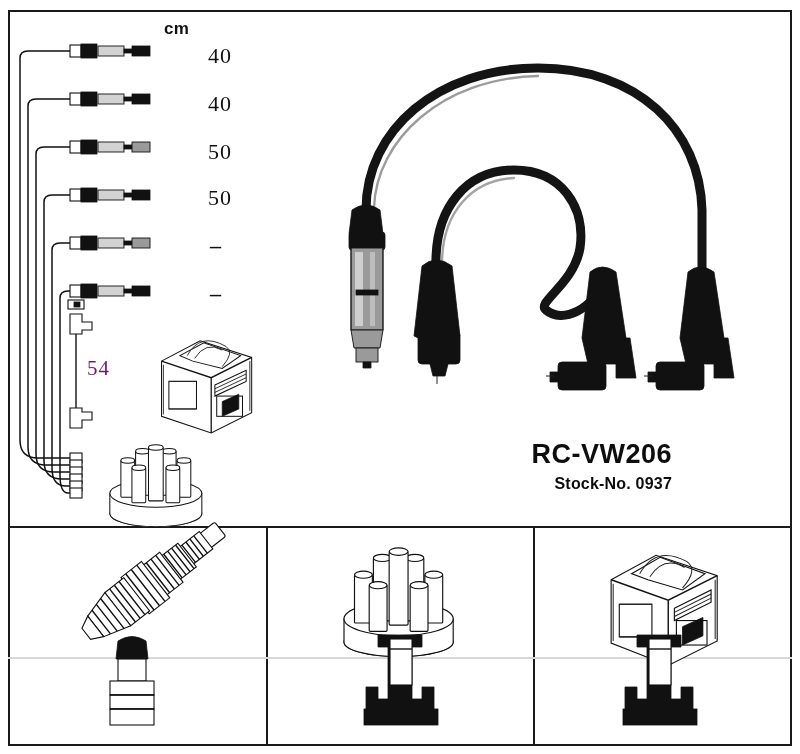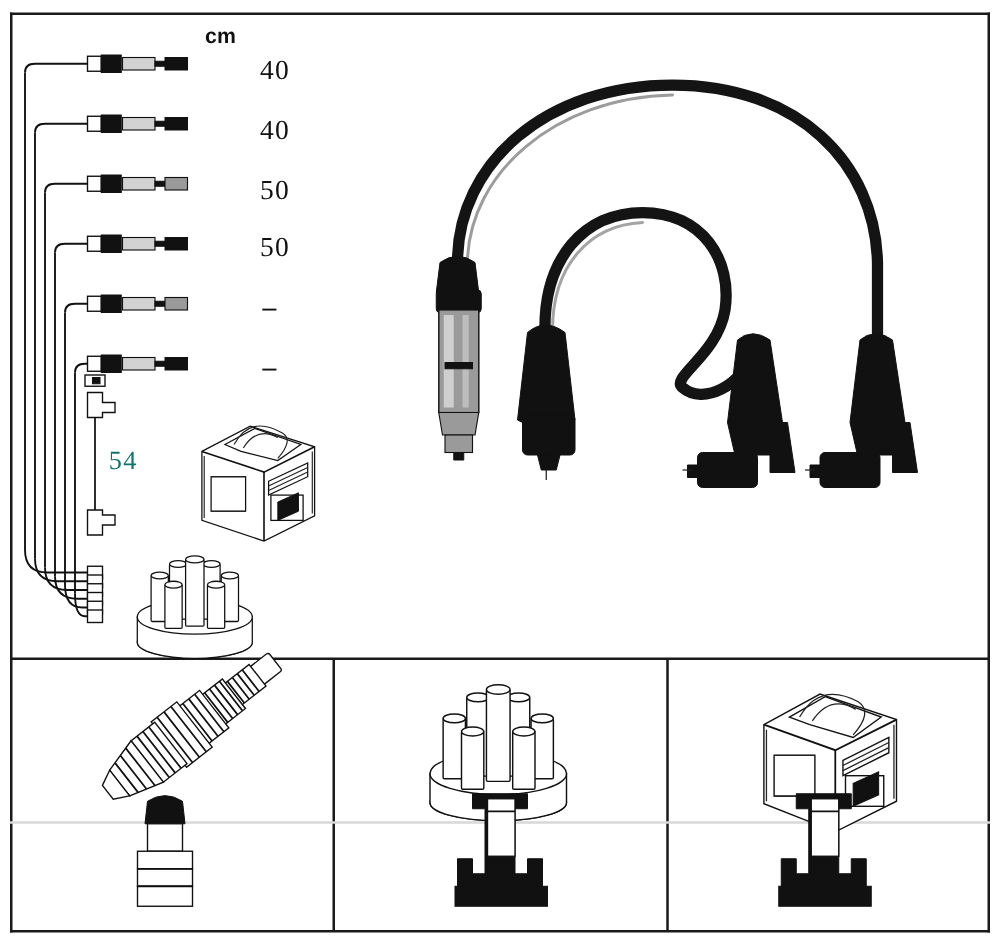--- a/index.html
+++ b/index.html
@@ -24,21 +24,21 @@
     line-height:1;color:#111;
   }
   .len{
     position:absolute;font-size:22px;font-weight:400;line-height:1;color:#111;
     font-family:"Liberation Serif","DejaVu Serif",serif;
     letter-spacing:1px;
     margin-left:42px;
   }
   .len.dash{font-size:22px;font-weight:700;}
   .num54{
-    position:absolute;font-size:21px;line-height:1;color:#0f766e;
+    position:absolute;font-size:21px;line-height:1;color:#701a75;
     font-family:"Liberation Serif","DejaVu Serif",serif;letter-spacing:1px;
   }
 
   
   .code-block{position:absolute;right:20px;top:440px;text-align:right;}
   .code-main{
     font-size:27px;font-weight:bold;letter-spacing:.5px;line-height:1.05;color:#0d0d0d;
     font-family:"Liberation Sans","DejaVu Sans",sans-serif;
   }
   .code-sub{
@@ -274,20 +274,22 @@
         <path class="fill-dk" d="M370 262 q12 -10 26 0 l10 66 q-22 12 -44 0 Z"></path>
         <path class="fill-dk" d="M362 328 l48 0 l6 40 l-20 0 l0 -14 l-28 0 Z"></path>
         <rect class="fill-dk" x="338" y="352" width="48" height="28" rx="4"></rect>
         <path class="fill-dk" d="M330 362 h10 v10 h-10 Z"></path>
         <path class="ln-thin" d="M334 366 h-8" stroke="#111" stroke-width="1.6"></path>
       </g>
     </svg>
   </div>
 
   <div class="code-block">
+    <div class="code-main">RC-VW206</div>
+    <div class="code-sub">Stock-No. 0937</div>
   </div>
 
   <div class="bottom-strip">
 
     <div class="bcell c0">
       <svg width="258" height="219" viewBox="0 0 258 219" aria-hidden="true">
         <g transform="translate(68,18) rotate(-38 60 55)">
           <rect class="fill-wt" x="150" y="42" width="20" height="18" rx="2"></rect>
           <rect class="fill-wt" x="126" y="40" width="26" height="22"></rect>
           <path class="ln" d="M130 40 v22 M135 40 v22 M140 40 v22 M145 40 v22"></path>

